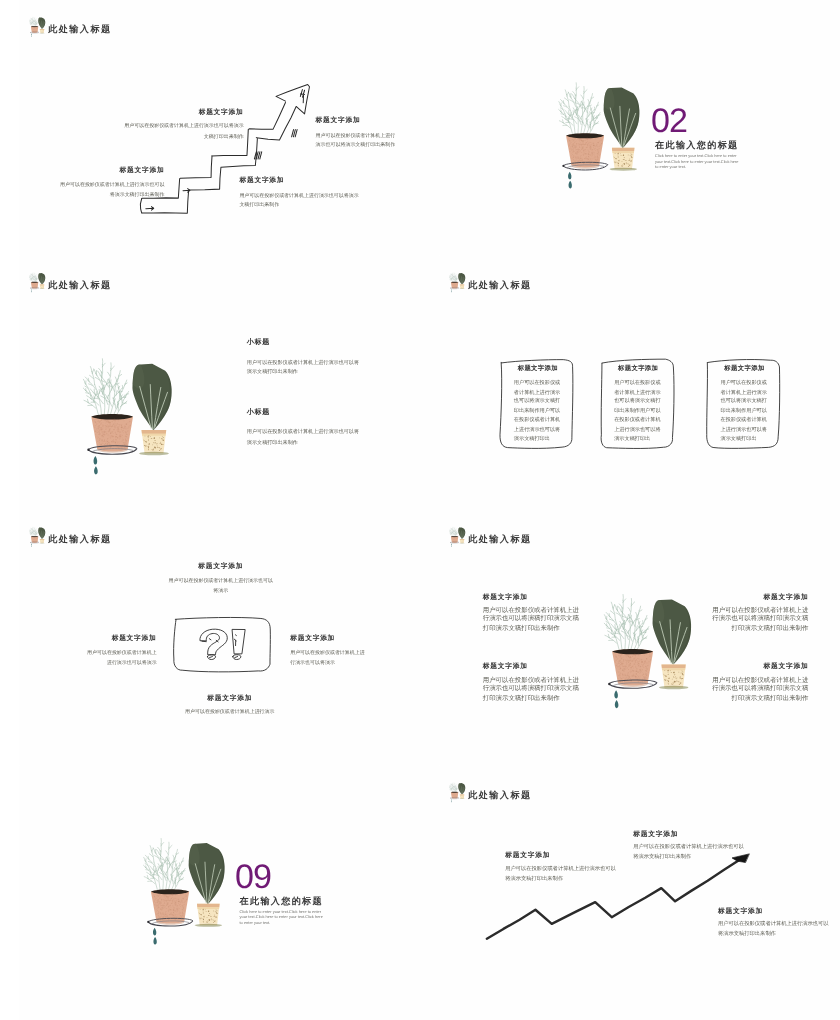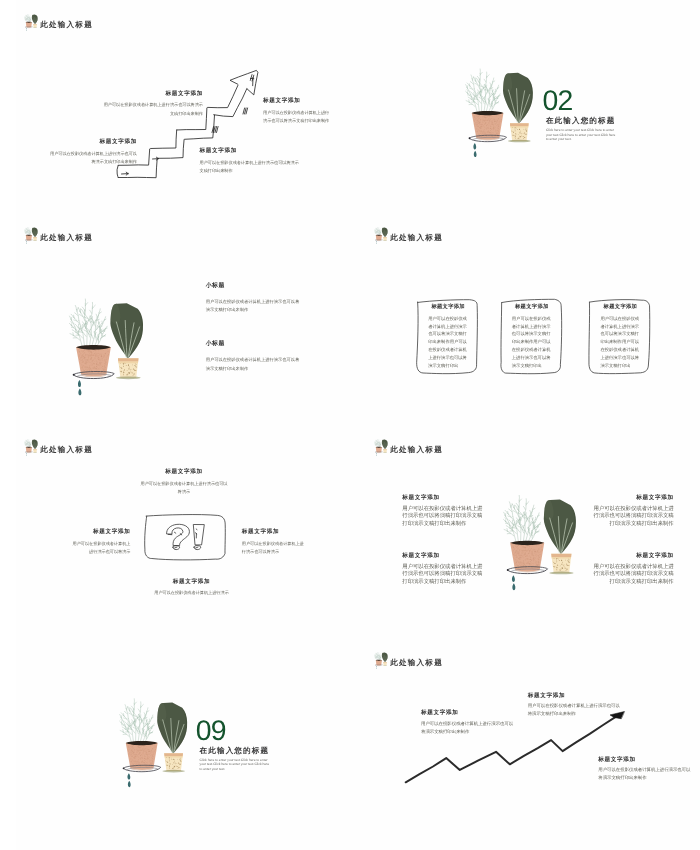--- a/index.html
+++ b/index.html
@@ -27,21 +27,21 @@
 
 .g-stairs{position:absolute;left:100px;top:58px;width:160px;height:130px;}
 
 
 .s7 .g-plant{left:94.6px;top:52.6px;width:122.0px;height:139.5px;}
 .s7 .num{left:179.8px;top:79.8px;}
 .s7 .secttl{left:183.6px;top:109.0px;}
 .s7 .en{left:183.6px;top:120.0px;}
 .g-plant{position:absolute;left:91.3px;top:60.6px;width:121.5px;height:137.5px;}
 .num{position:absolute;left:176.6px;top:86.6px;font-family:"Liberation Sans",sans-serif;
-     font-weight:300;font-size:28.4px;line-height:1;color:#14532d;letter-spacing:-0.8px;}
+     font-weight:300;font-size:28.4px;line-height:1;color:#701a75;letter-spacing:-0.8px;}
 .secttl{position:absolute;left:179.9px;top:117.0px;font-family:"DejaVu Serif",serif;
      font-weight:700;font-size:7.6px;line-height:1;color:#39393a;letter-spacing:1.1px;white-space:nowrap;}
 .en{position:absolute;left:179.9px;top:128.2px;width:71.5px;font-family:"Liberation Sans",sans-serif;
      font-size:3.3px;line-height:4.6px;color:#6f6f6b;letter-spacing:.0px;}
 
 
 .tb.sub .hd{font-size:5.9px;letter-spacing:.5px;}
 .tb.sub .bd{margin-top:10.0px;font-size:4.25px;}
 .g-plant3{position:absolute;left:44.2px;top:76.0px;width:133px;height:153px;}
 

